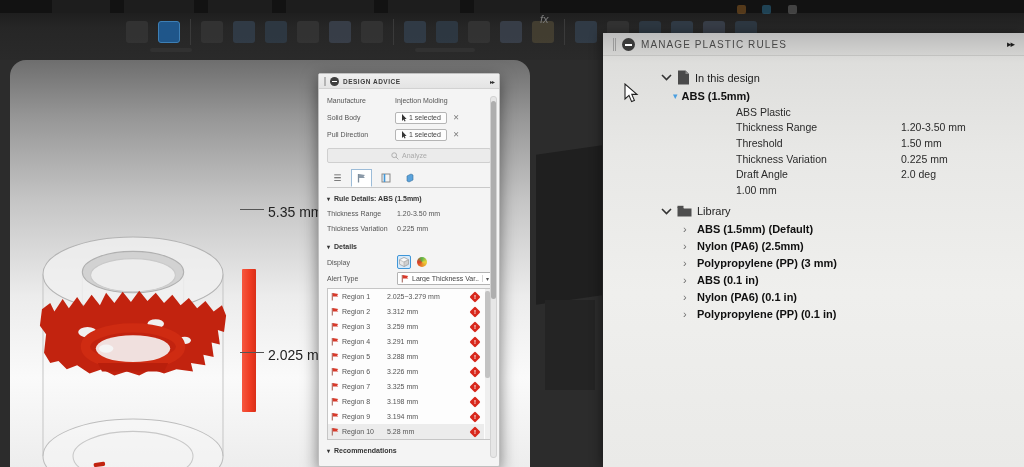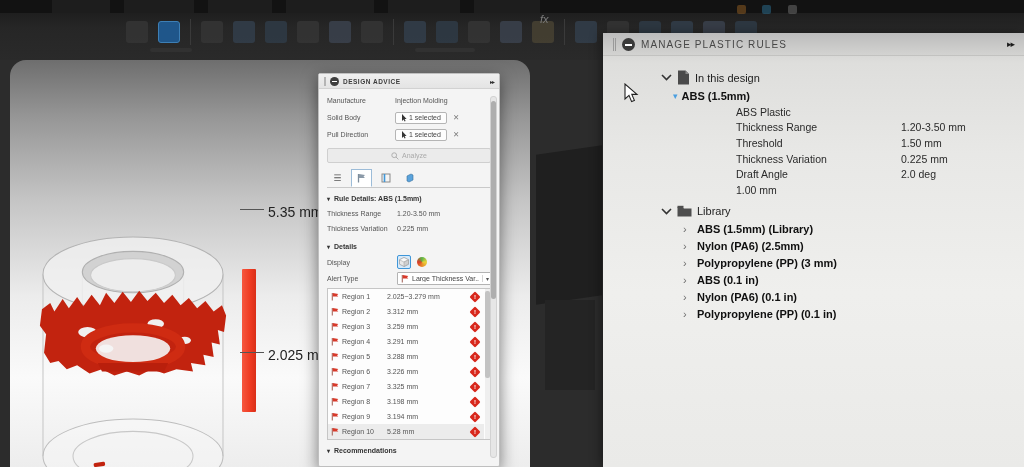--- a/index.html
+++ b/index.html
@@ -470,21 +470,21 @@
             <polyline points="1,1 5.5,5.5 10,1" fill="none" stroke="#333" stroke-width="1.6"></polyline>
           </svg>
         <svg width="15" height="12" viewBox="0 0 15 12">
           <path d="M0.5,2 L5.5,2 L7,3.5 L14.5,3.5 L14.5,11.5 L0.5,11.5 Z" fill="#4e4e4e"></path>
           <rect x="0.5" y="0.8" width="6" height="2" fill="#4e4e4e"></rect>
         </svg>
         <span>Library</span>
       </div>
       <div class="lib-row">
         <span class="lib-chev">›</span>
-        <span class="lib-name">ABS (1.5mm) (Library)</span>
+        <span class="lib-name">ABS (1.5mm) (Default)</span>
       </div>
       <div class="lib-row">
         <span class="lib-chev">›</span>
         <span class="lib-name">Nylon (PA6) (2.5mm)</span>
       </div>
       <div class="lib-row">
         <span class="lib-chev">›</span>
         <span class="lib-name">Polypropylene (PP) (3 mm)</span>
       </div>
       <div class="lib-row">

